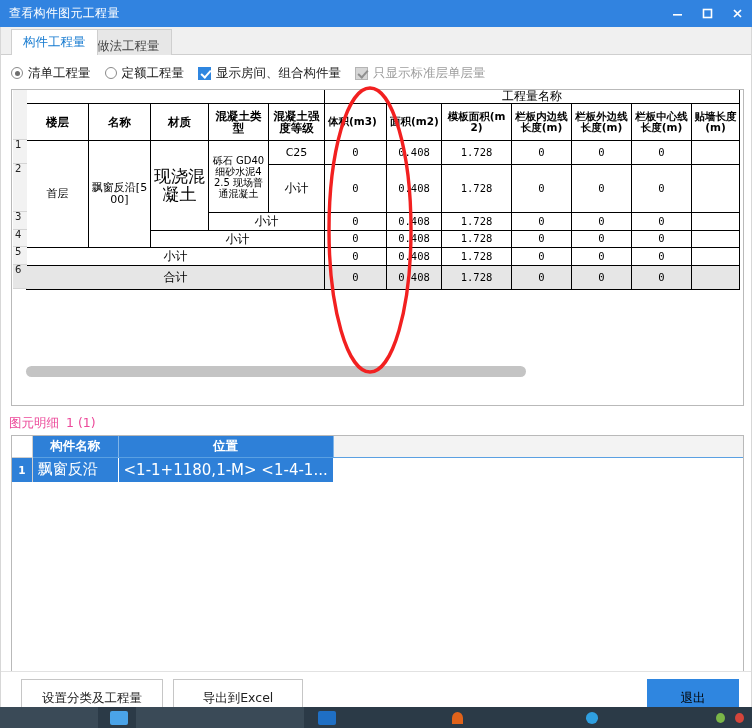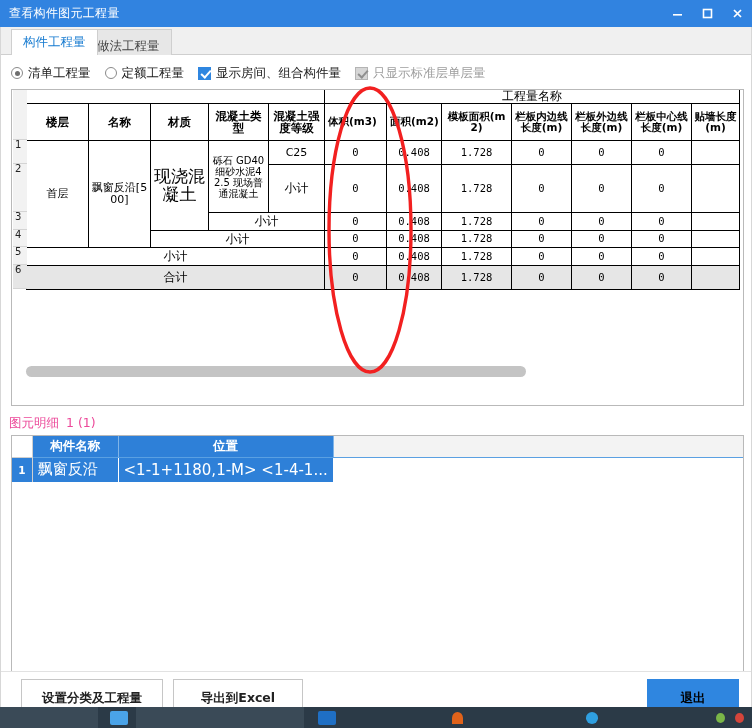--- a/index.html
+++ b/index.html
@@ -231,21 +231,20 @@
     background: #ffffff;
   }
   .btn {
     position: absolute; top: 7px;
     height: 39px;
     display: flex; align-items: center; justify-content: center;
     font-size: 12.5px;
     border: 1px solid #c6c6c6;
     background: #ffffff;
     color: #222;
-    font-weight: bold;
   }
   #btn-class { left: 20px; width: 142px; }
   #btn-excel { left: 172px; width: 130px; }
   #btn-exit {
     right: 12px; width: 92px;
     background: #2f86e0; border-color: #2f86e0; color: #000000;
   }
 
   
   .taskbar {

